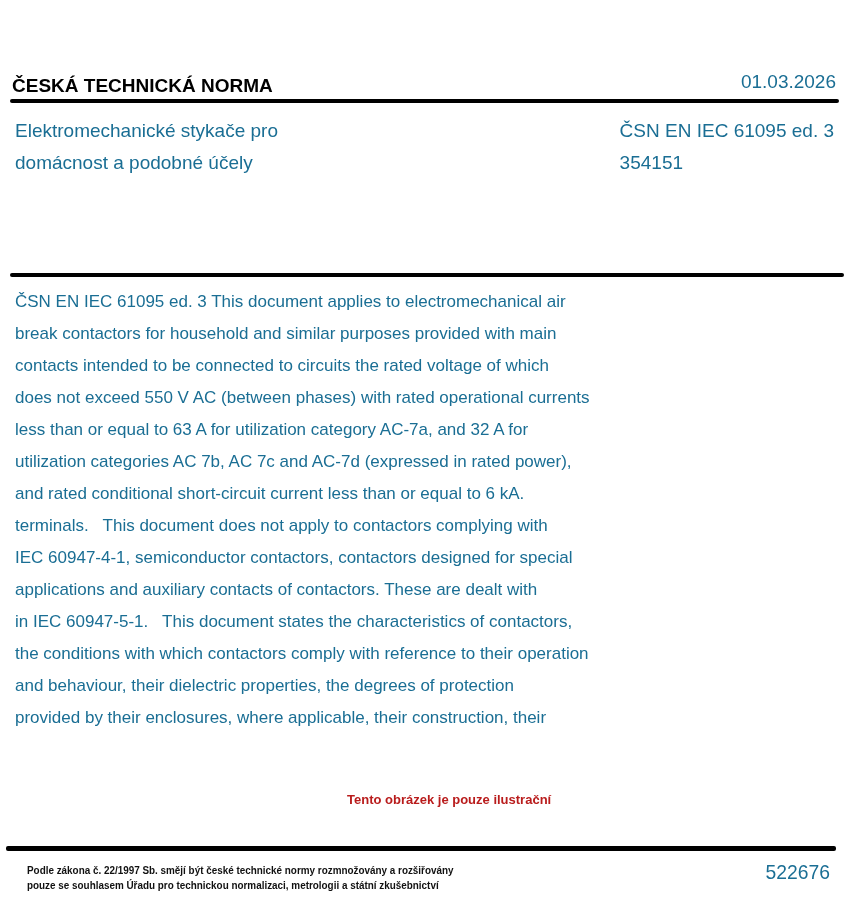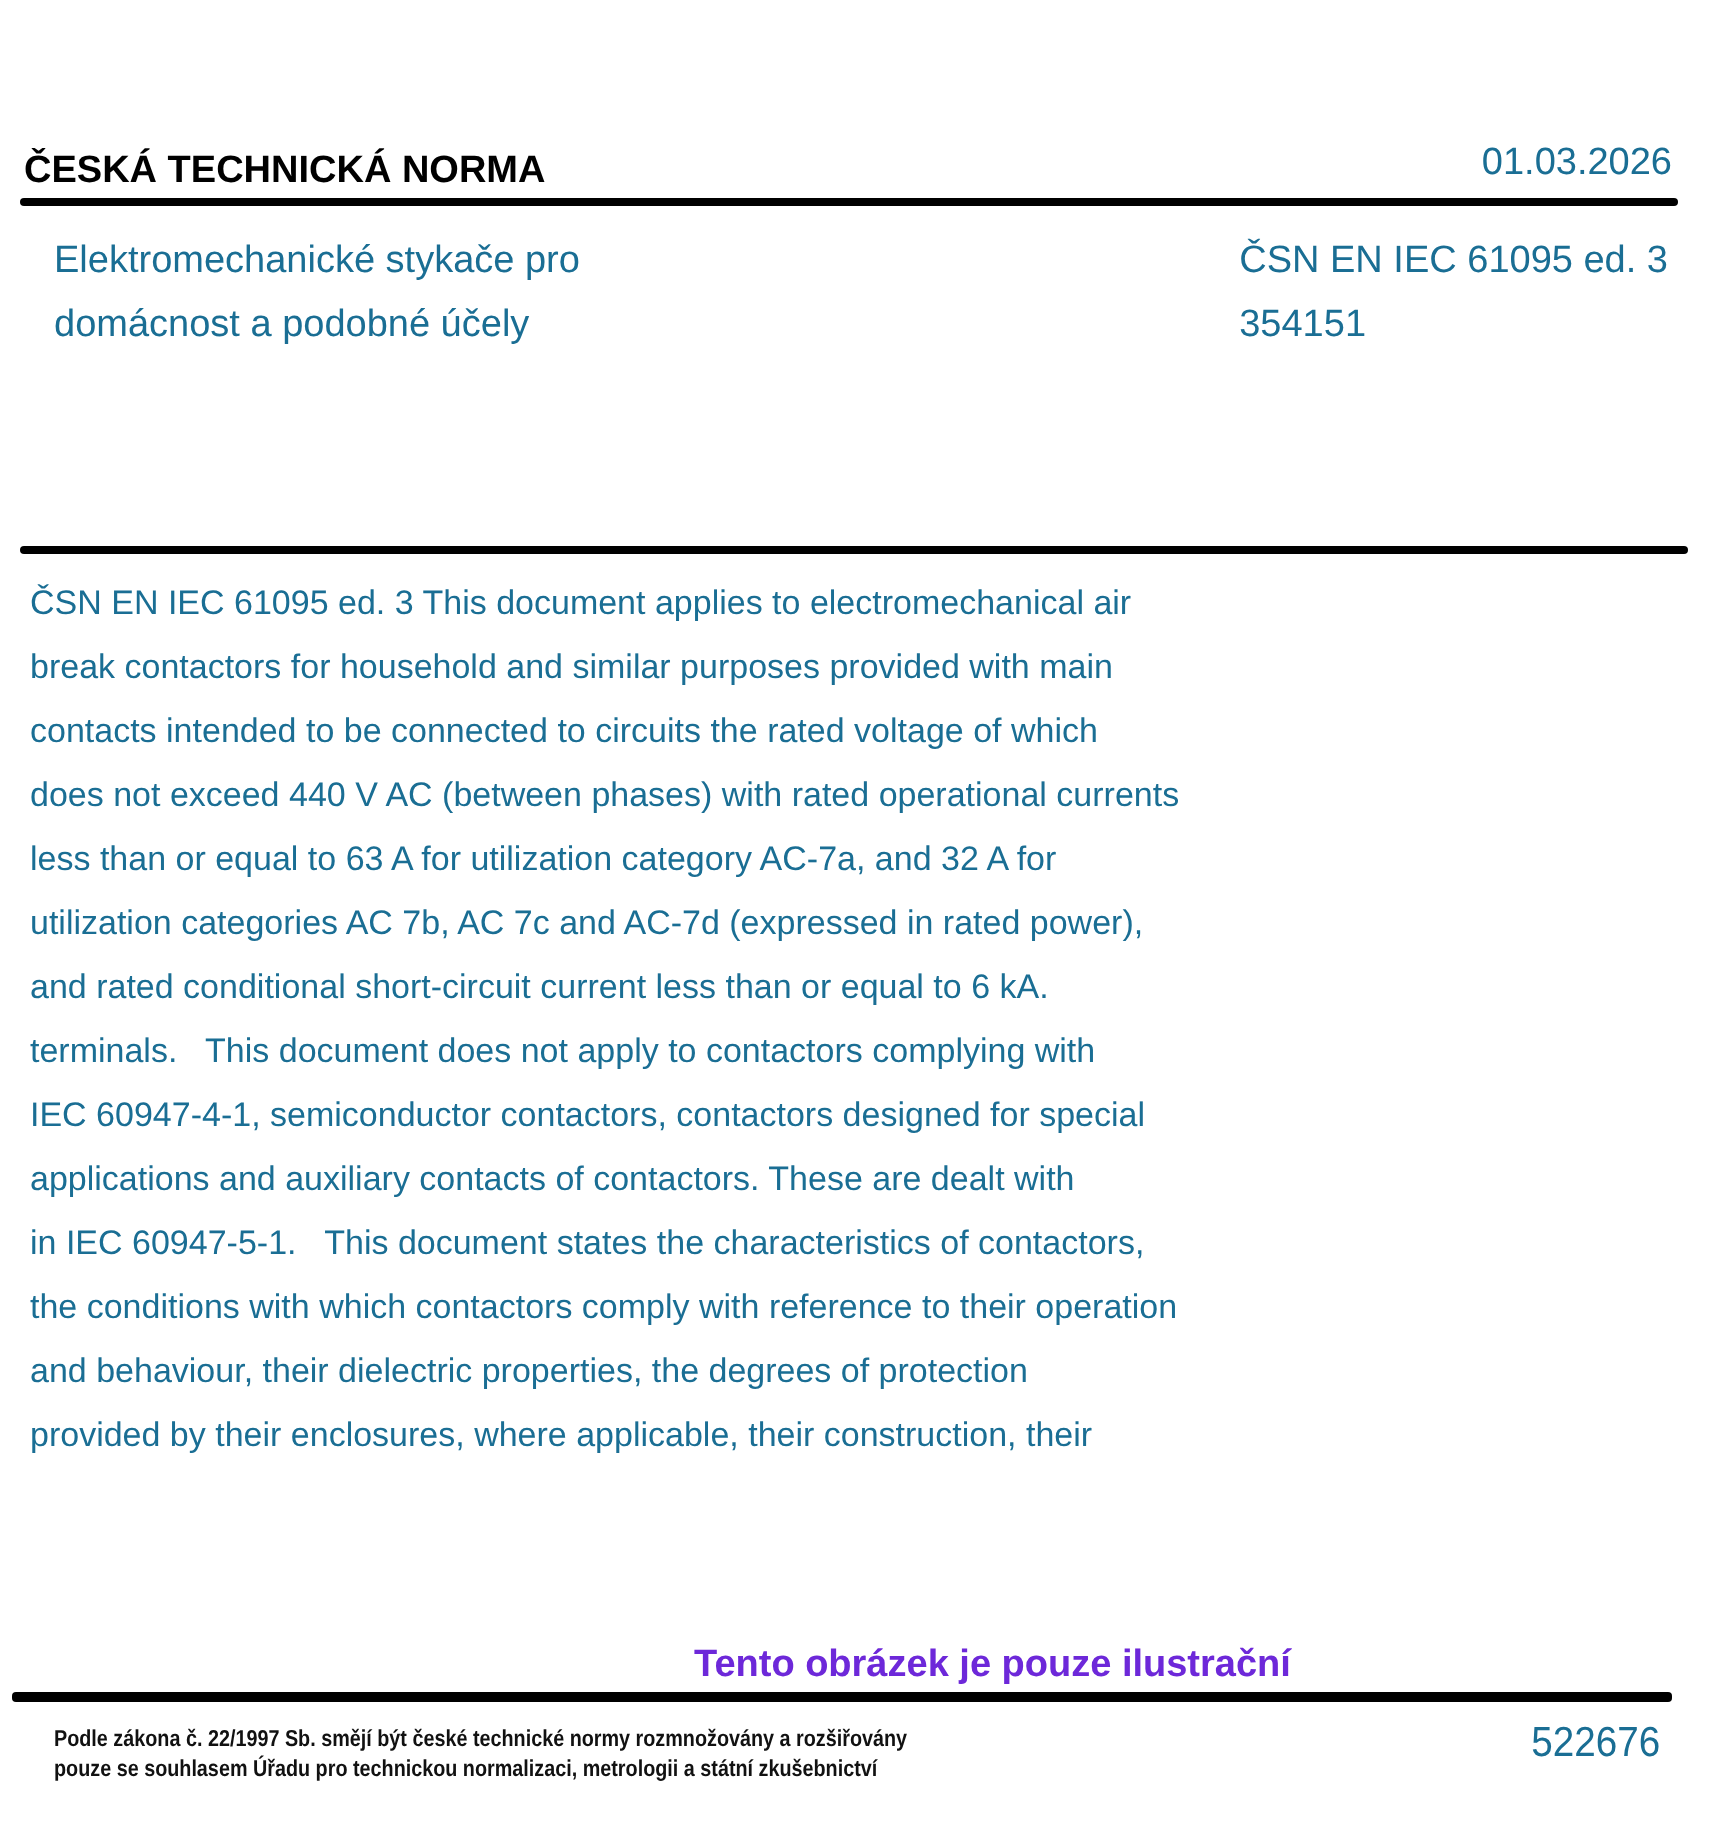--- a/index.html
+++ b/index.html
@@ -39,21 +39,21 @@
     .rule-mid { left: 10px; top: 273px; width: 834px; height: 4px; }
     .rule-bot { left: 6px; top: 846px; width: 830px; height: 5px; }
 
     .std-name {
       left: 15px;
       top: 115px;
       font-size: 19px;
       line-height: 32px;
       color: #1a6e94;
     }
-    .std-name div { white-space: nowrap; margin-left: 12px; }
+    .std-name div { white-space: nowrap; }
     .std-id {
       right: 31px;
       top: 115px;
       font-size: 19px;
       line-height: 32px;
       color: #1a6e94;
       text-align: left;
     }
     .std-id div { white-space: nowrap; }
 
@@ -63,25 +63,24 @@
       width: 760px;
       font-size: 17px;
       line-height: 32px;
       color: #1a6e94;
     }
     .abstract .line { white-space: pre; }
 
     .caption {
       left: 347px;
       top: 792px;
-      font-size: 19px;
+      font-size: 13px;
       font-weight: bold;
-      color: #6d28d9;
+      color: #b91c1c;
       white-space: nowrap;
-      margin-top: 30px;
     }
 
     .footer-note {
       left: 27px;
       top: 863px;
       font-size: 11.5px;
       line-height: 15px;
       font-weight: bold;
       color: #111111;
       transform: scaleX(0.86);
@@ -113,21 +112,21 @@
   <div>ČSN EN IEC 61095 ed. 3</div>
   <div>354151</div>
 </div>
 
 <div class="abs rule rule-mid"></div>
 
 <div class="abs abstract">
   <div class="line">ČSN EN IEC 61095 ed. 3 This document applies to electromechanical air</div>
   <div class="line">break contactors for household and similar purposes provided with main</div>
   <div class="line">contacts intended to be connected to circuits the rated voltage of which</div>
-  <div class="line">does not exceed 440 V AC (between phases) with rated operational currents</div>
+  <div class="line">does not exceed 550 V AC (between phases) with rated operational currents</div>
   <div class="line">less than or equal to 63 A for utilization category AC-7a, and 32 A for</div>
   <div class="line">utilization categories AC 7b, AC 7c and AC-7d (expressed in rated power),</div>
   <div class="line">and rated conditional short-circuit current less than or equal to 6 kA.</div>
   <div class="line">terminals.   This document does not apply to contactors complying with</div>
   <div class="line">IEC 60947-4-1, semiconductor contactors, contactors designed for special</div>
   <div class="line">applications and auxiliary contacts of contactors. These are dealt with</div>
   <div class="line">in IEC 60947-5-1.   This document states the characteristics of contactors,</div>
   <div class="line">the conditions with which contactors comply with reference to their operation</div>
   <div class="line">and behaviour, their dielectric properties, the degrees of protection</div>
   <div class="line">provided by their enclosures, where applicable, their construction, their</div>

